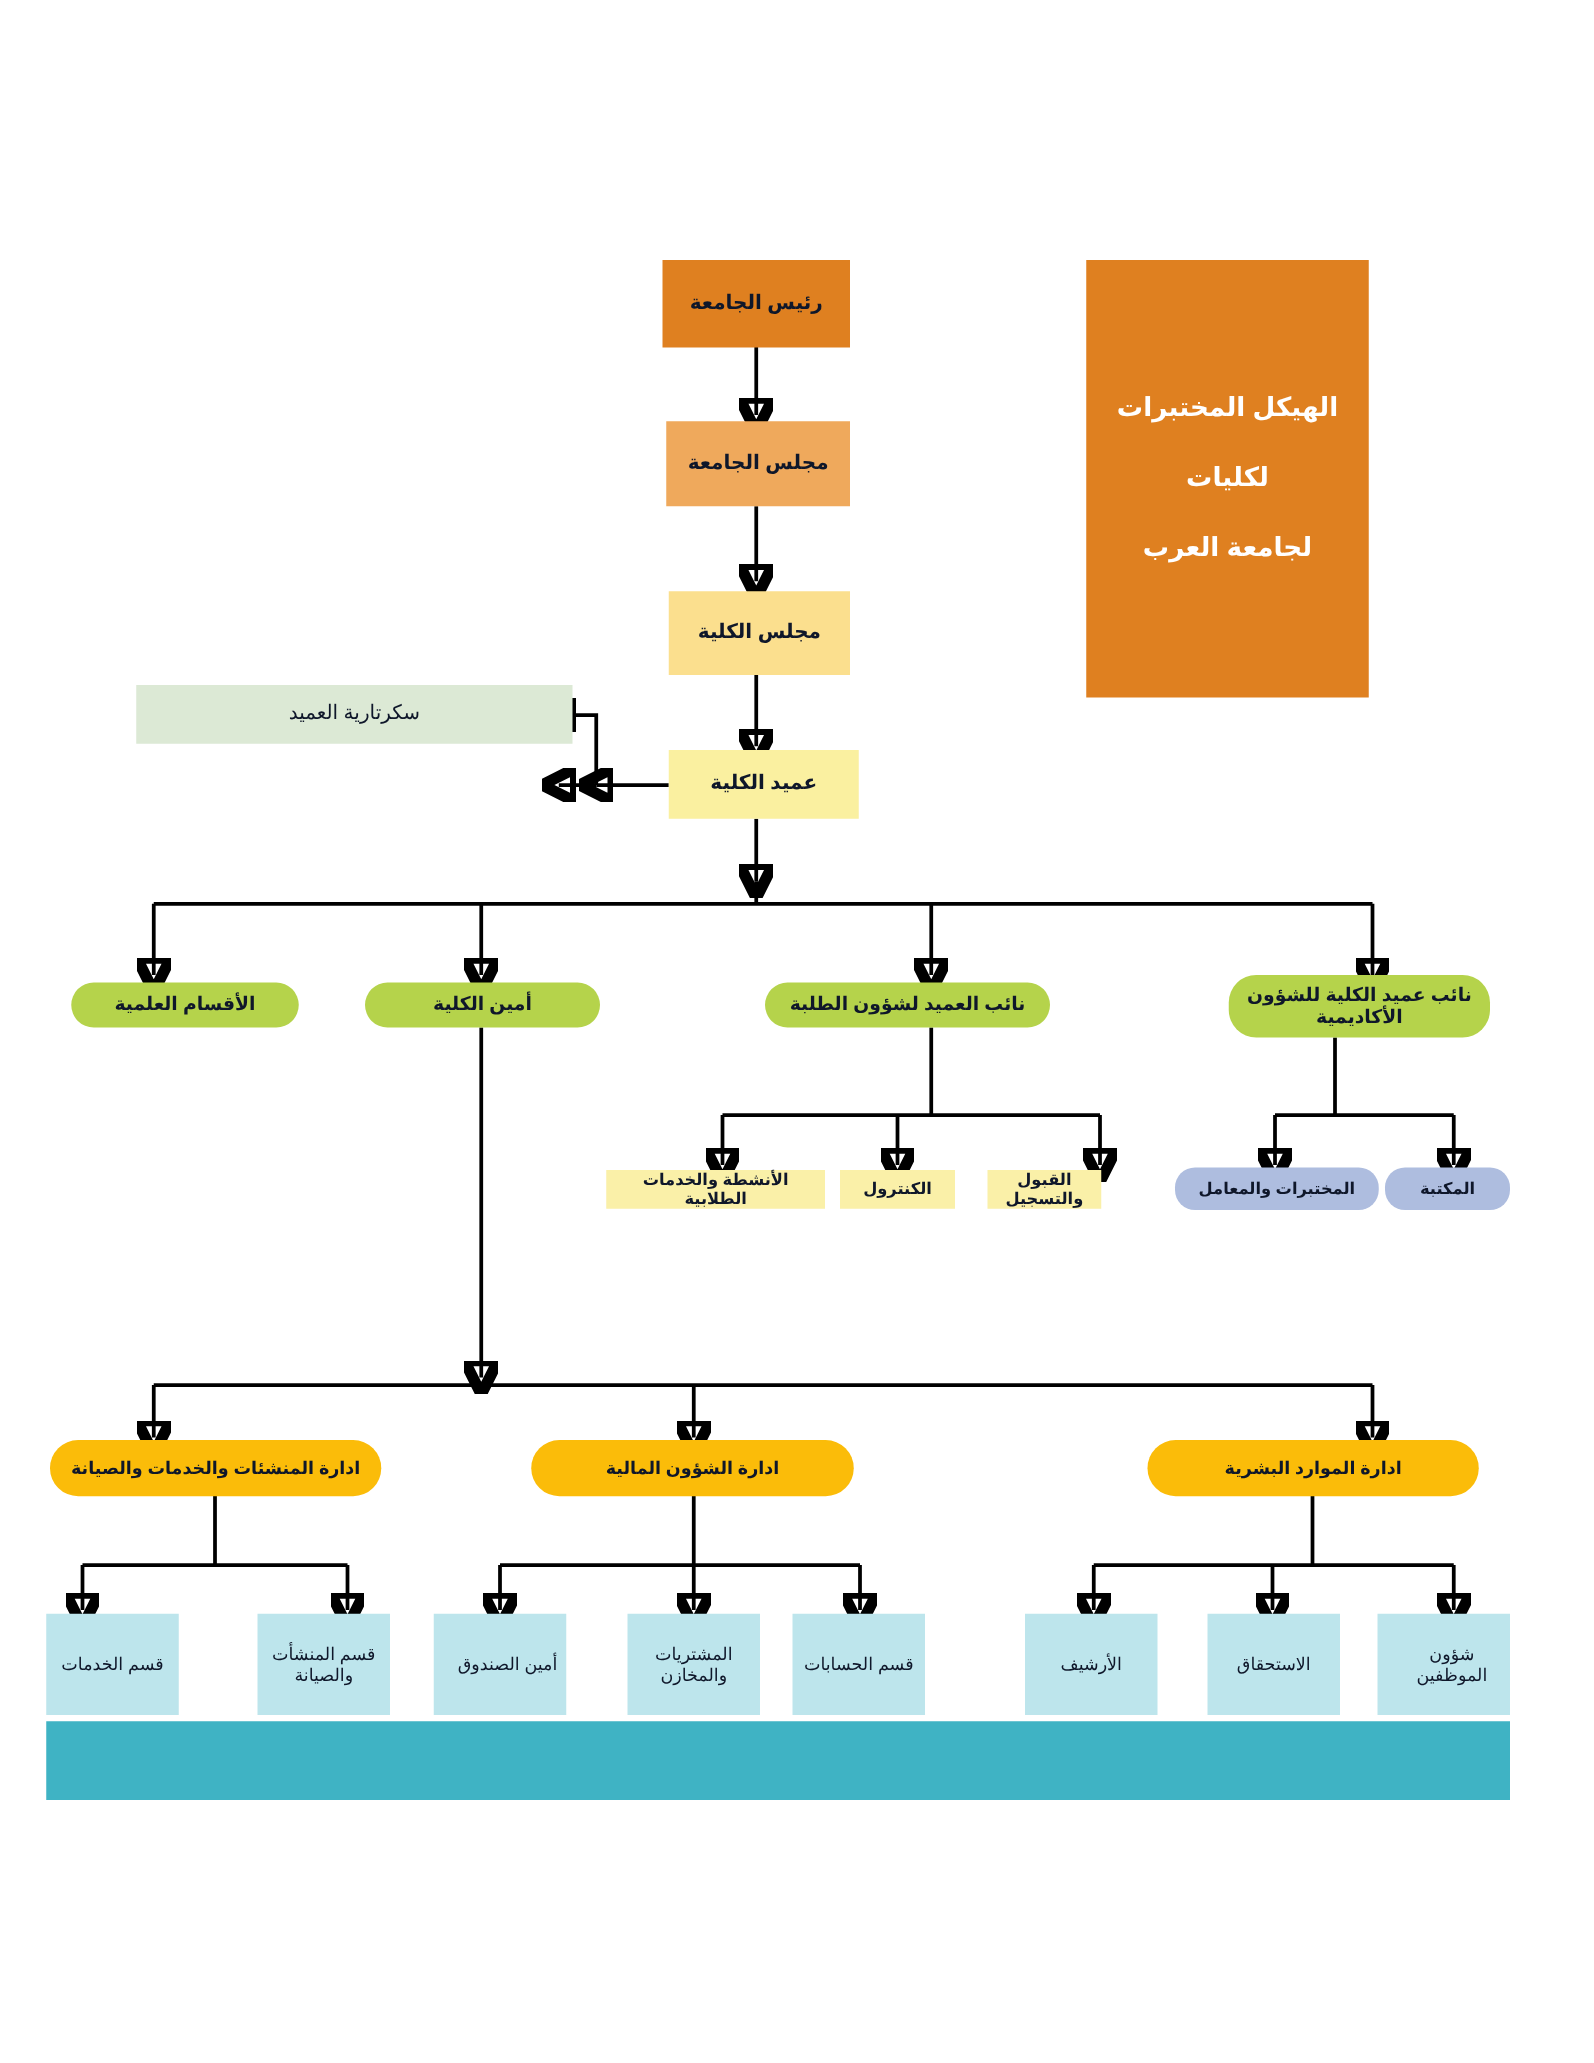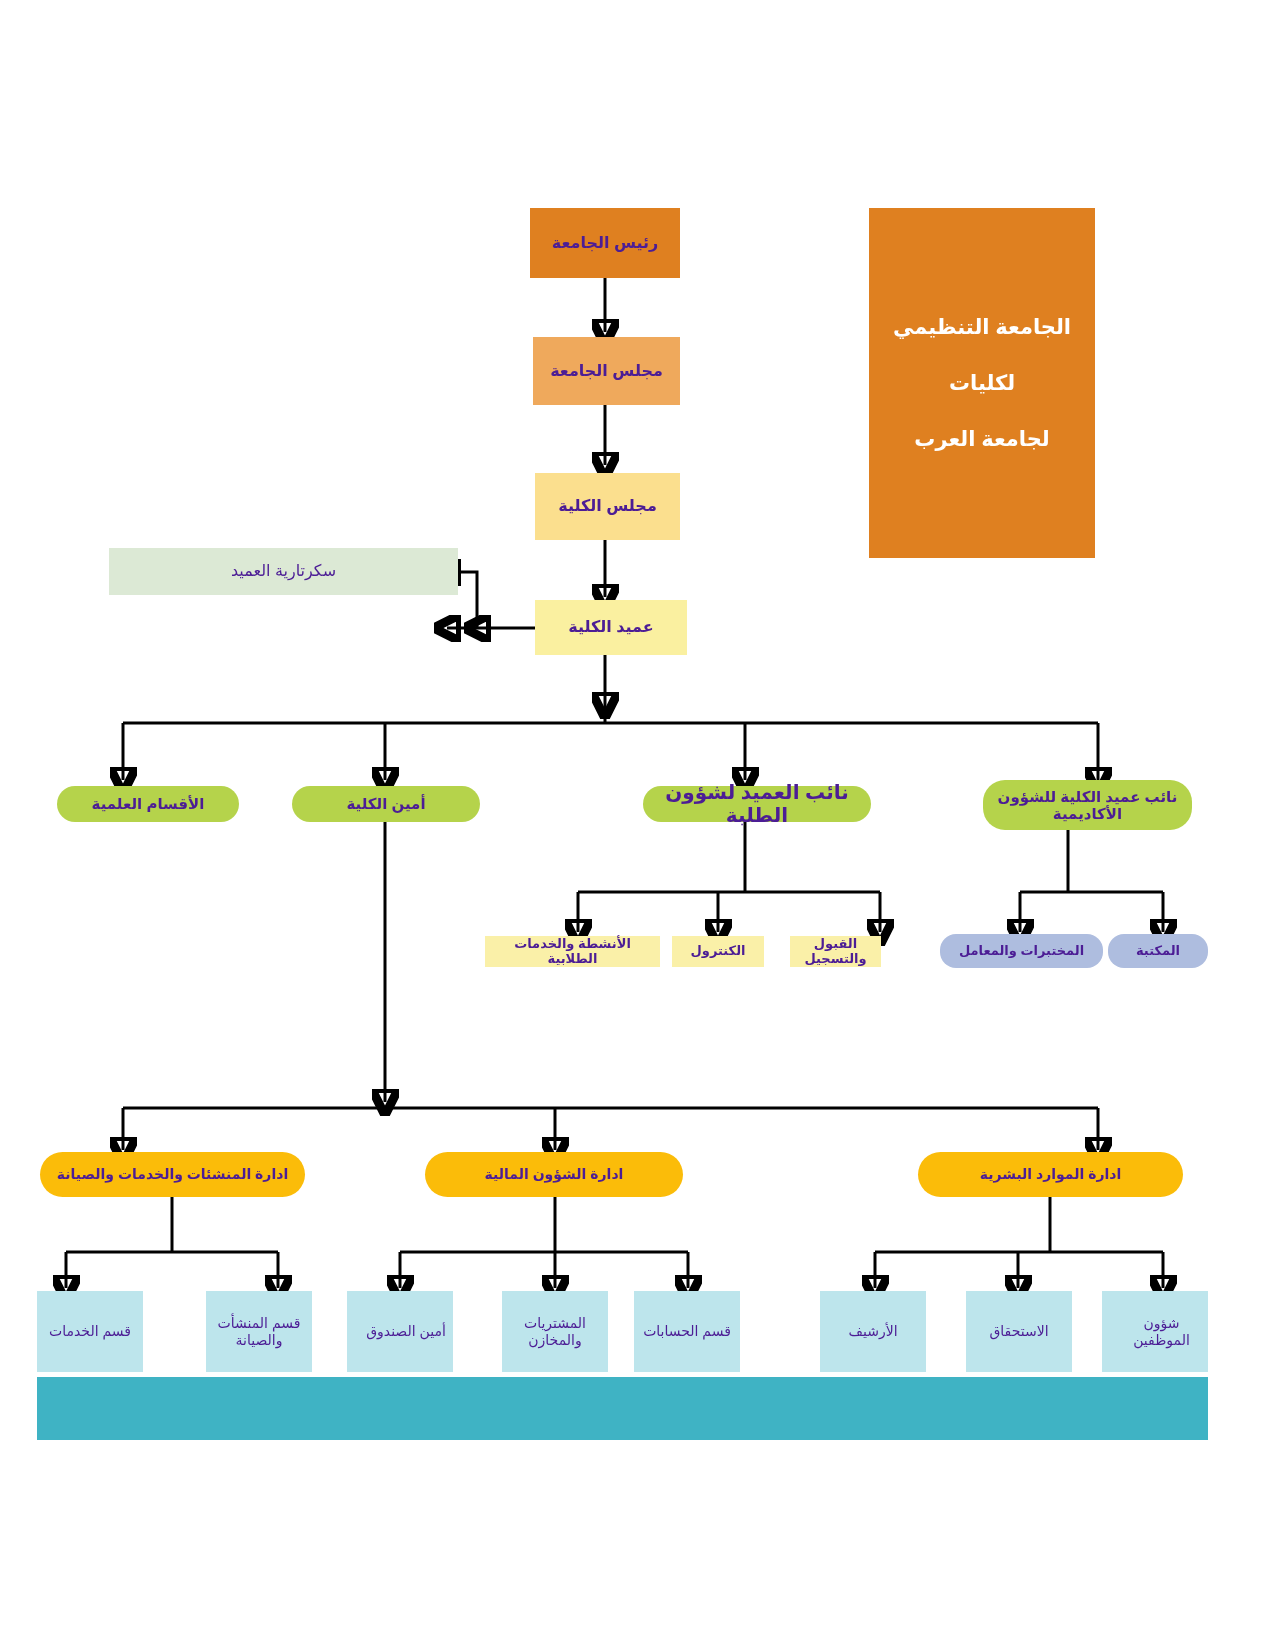--- a/index.html
+++ b/index.html
@@ -10,21 +10,21 @@
     font-family:"Liberation Sans","DejaVu Sans",sans-serif;
     position:relative;
     overflow:hidden;
   }
   #canvas{position:absolute;left:0;top:0;width:1275px;height:1650px;}
   .node{
     position:absolute;
     display:flex;align-items:center;justify-content:center;
     text-align:center;
     box-sizing:border-box;
-    color:#4c1d95;
+    color:#0f172a;
     line-height:1.15;
     padding:2px 4px;
   }
   
   .rect-darkorange{background:#DF8020;}
   .rect-midorange {background:#EFA95C;}
   .rect-lightyellow{background:#FBDF8E;}
   .rect-paleyellow{background:#FAF0A0;}
   .rect-softyellow{background:#FAF0A8;}
   .rect-green{background:#DCE9D5;}
@@ -103,21 +103,21 @@
     <line x1="688" y1="1252" x2="688" y2="1288" marker-end="url(#arrow)"></line>
 
     <line x1="1050" y1="1196" x2="1050" y2="1252"></line>
     <line x1="875" y1="1252" x2="1163" y2="1252"></line>
     <line x1="875" y1="1252" x2="875" y2="1288" marker-end="url(#arrow)"></line>
     <line x1="1018" y1="1252" x2="1018" y2="1288" marker-end="url(#arrow)"></line>
     <line x1="1163" y1="1252" x2="1163" y2="1288" marker-end="url(#arrow)"></line>
   </svg>
 
   <div class="node banner" style="left:869px;top:208px;width:226px;height:350px;flex-direction:column;font-size:21px;">
-    <span class="title-line">الجامعة التنظيمي</span>
+    <span class="title-line">الهيكل المختبرات</span>
     <span class="title-line">لكليات</span>
     <span class="title-line">لجامعة العرب</span>
   </div>
 
   <div class="node rect-darkorange" style="left:530px;top:208px;width:150px;height:70px;font-size:16px;font-weight:bold;">
     <span>رئيس الجامعة</span>
   </div>
 
   <div class="node rect-midorange" style="left:533px;top:337px;width:147px;height:68px;font-size:16px;font-weight:bold;">
     <span>مجلس الجامعة</span>
@@ -137,21 +137,21 @@
 
 
   <div class="node pill-green" style="left:57px;top:786px;width:182px;height:36px;font-size:15px;font-weight:bold;">
     <span>الأقسام العلمية</span>
   </div>
 
   <div class="node pill-green" style="left:292px;top:786px;width:188px;height:36px;font-size:15px;font-weight:bold;">
     <span>أمين الكلية</span>
   </div>
 
-  <div class="node pill-green" style="left:643px;top:786px;width:228px;height:36px;font-size:20px;font-weight:bold;">
+  <div class="node pill-green" style="left:612px;top:786px;width:228px;height:36px;font-size:15px;font-weight:bold;">
     <span>نائب العميد لشؤون الطلبة</span>
   </div>
 
   <div class="node pill-green" style="left:983px;top:780px;width:209px;height:50px;font-size:15px;font-weight:bold;">
     <span>نائب عميد الكلية للشؤون الأكاديمية</span>
   </div>
 
   <div class="node rect-softyellow" style="left:485px;top:936px;width:175px;height:31px;font-size:13px;font-weight:bold;">
     <span>الأنشطة والخدمات الطلابية</span>
   </div>

